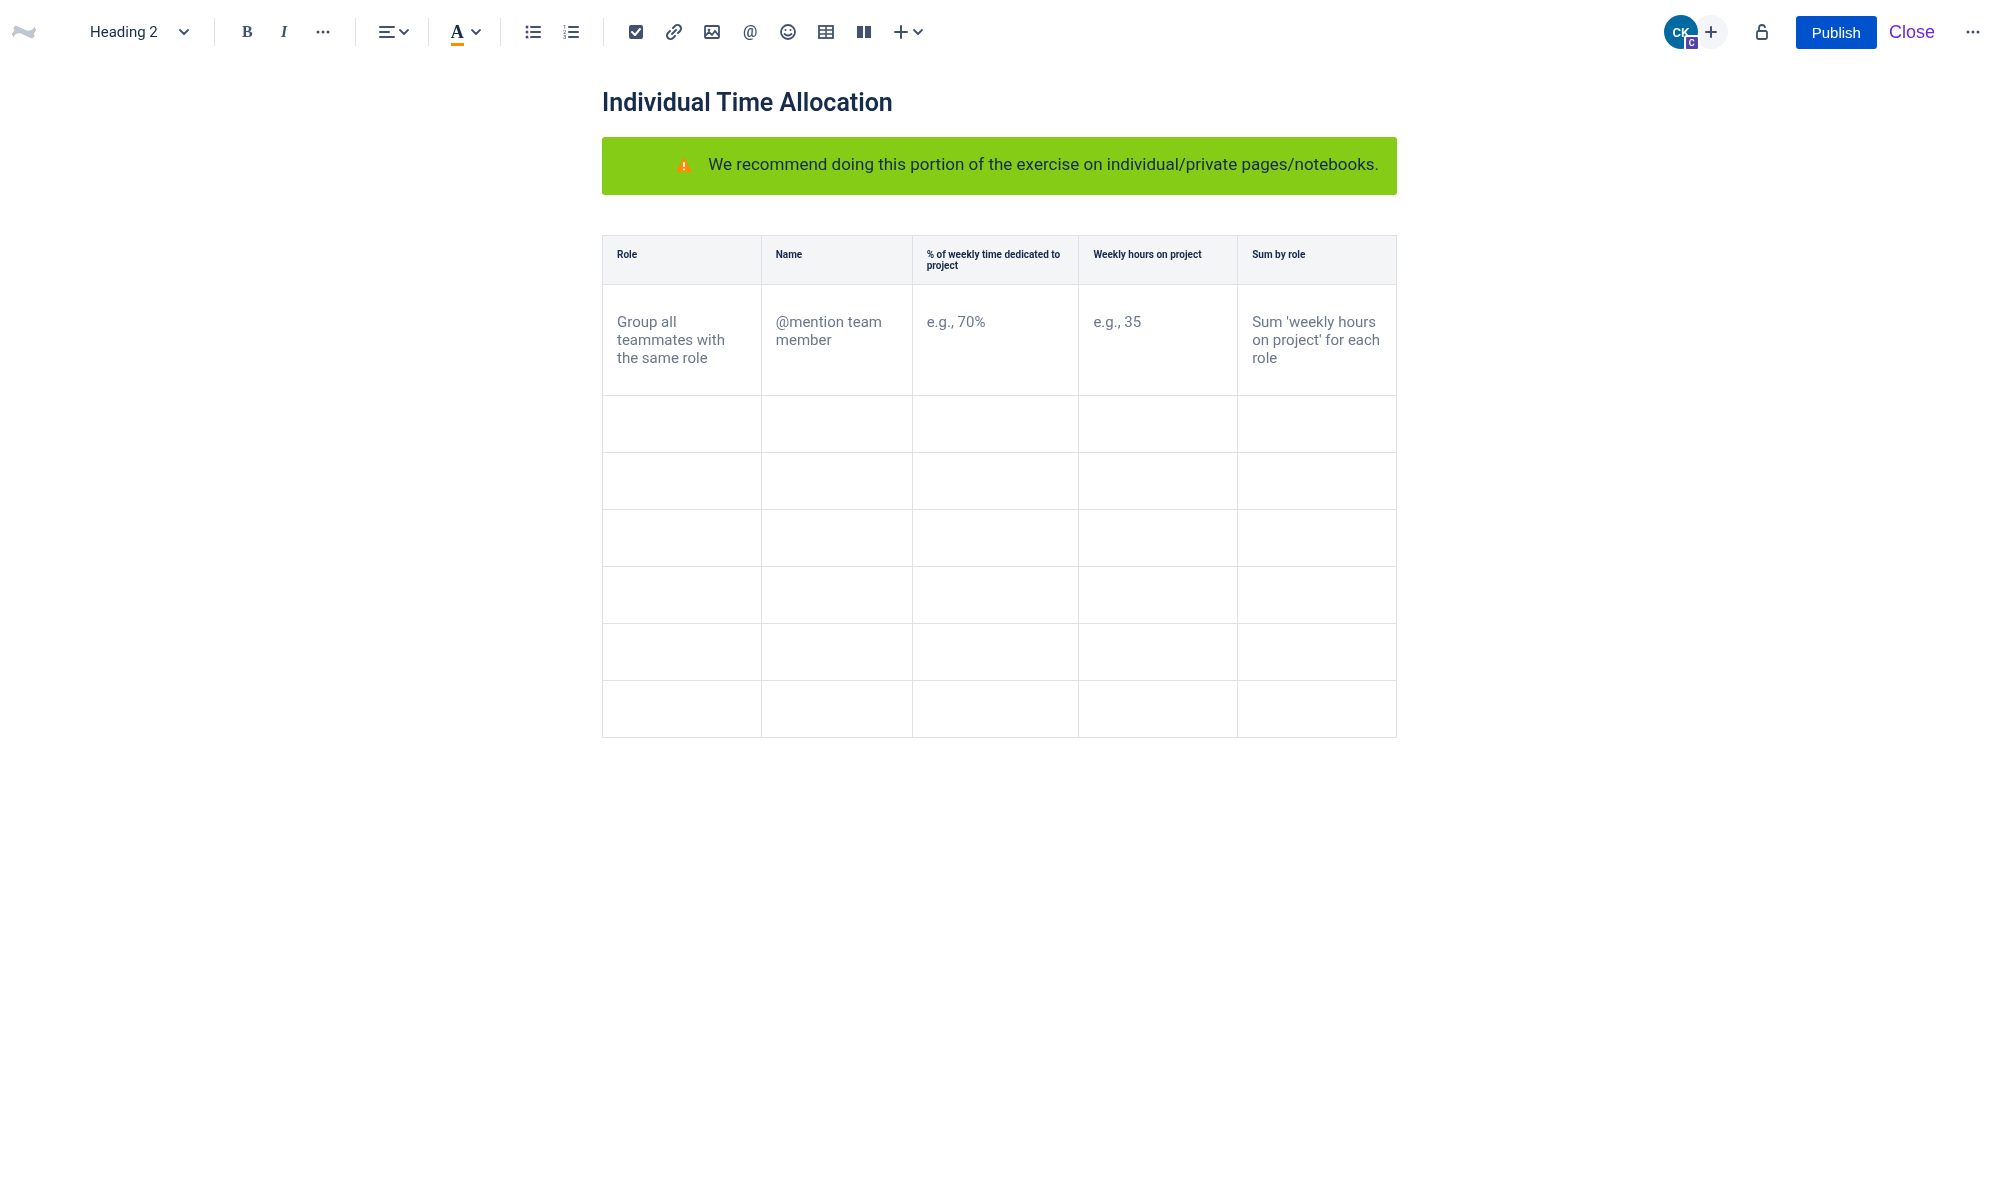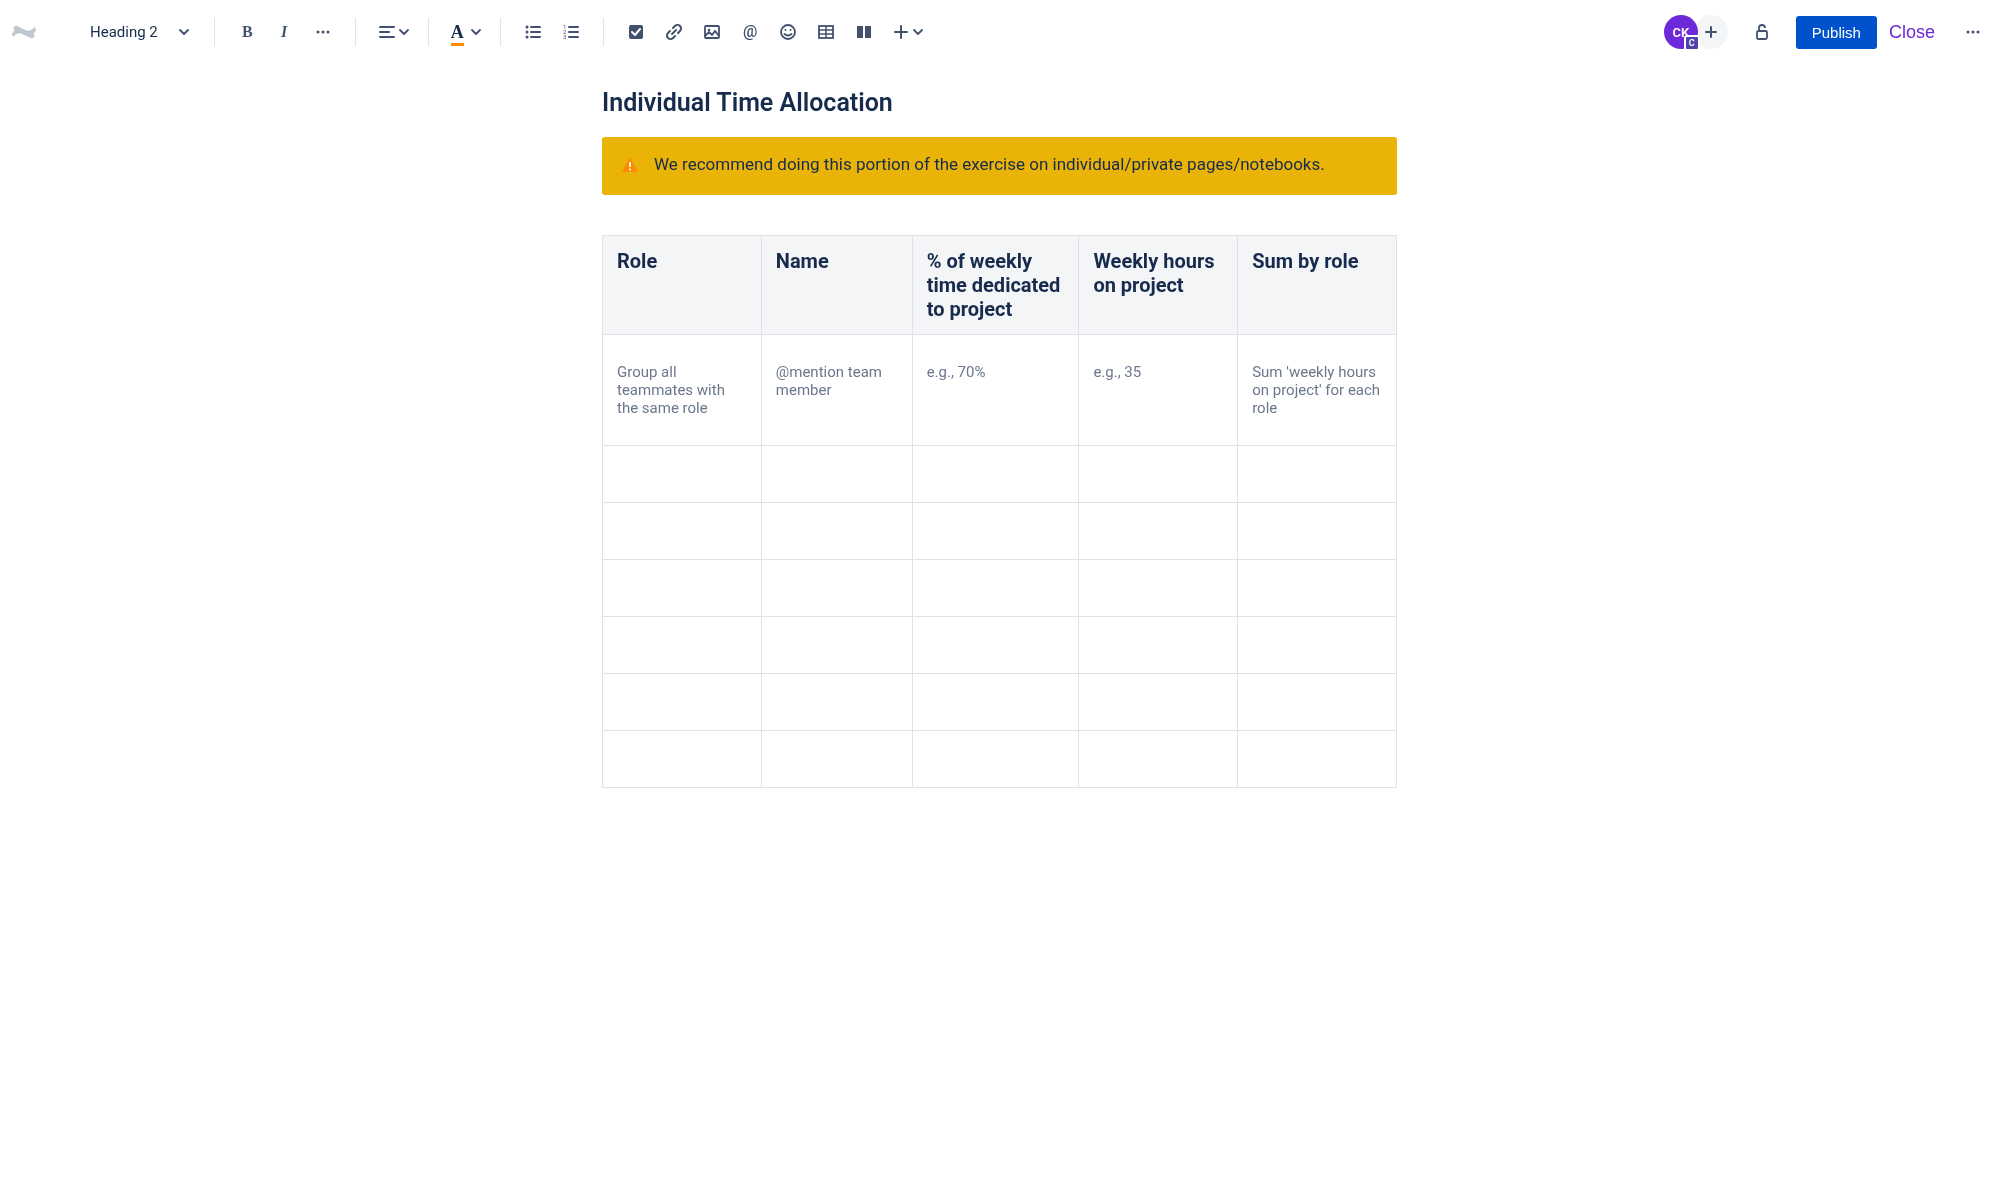--- a/index.html
+++ b/index.html
@@ -76,21 +76,21 @@
     }
     .avatar-group {
       display: flex;
       align-items: center;
       margin-right: 16px;
     }
     .avatar {
       width: 34px;
       height: 34px;
       border-radius: 50%;
-      background: #6d28d9;
+      background: #0369a1;
       color: #fff;
       display: flex;
       align-items: center;
       justify-content: center;
       font-size: 13px;
       font-weight: 600;
       position: relative;
       margin-right: -4px;
     }
     .avatar-badge {
@@ -150,48 +150,49 @@
       color: #172B4D;
       margin-bottom: 36px;
     }
     .section-heading {
       font-size: 25px;
       font-weight: 600;
       color: #172B4D;
       margin-bottom: 20px;
     }
     .panel-warning {
-      background: #eab308;
+      background: #84cc16;
       border-radius: 3px;
       padding: 16px 18px;
       display: flex;
       align-items: flex-start;
       gap: 14px;
       margin-bottom: 40px;
+      justify-content: flex-end;
     }
     .panel-warning-icon {
       flex-shrink: 0;
       margin-top: 2px;
     }
     .panel-warning-text {
       font-size: 17px;
       color: #172B4D;
       line-height: 1.4;
     }
     .data-table {
       width: 100%;
       border-collapse: collapse;
       margin-top: 20px;
       border: 1px solid #DFE1E6;
     }
     .data-table th {
       background: #F4F5F7;
       text-align: left;
       padding: 13px 14px;
-      font-size: 20px;
+      font-size: 10px;
       font-weight: 700;
       color: #172B4D;
       border: 1px solid #DFE1E6;
       vertical-align: top;
     }
     .data-table td {
       padding: 28px 14px;
       font-size: 15px;
       color: #6B778C;
       border: 1px solid #DFE1E6;

